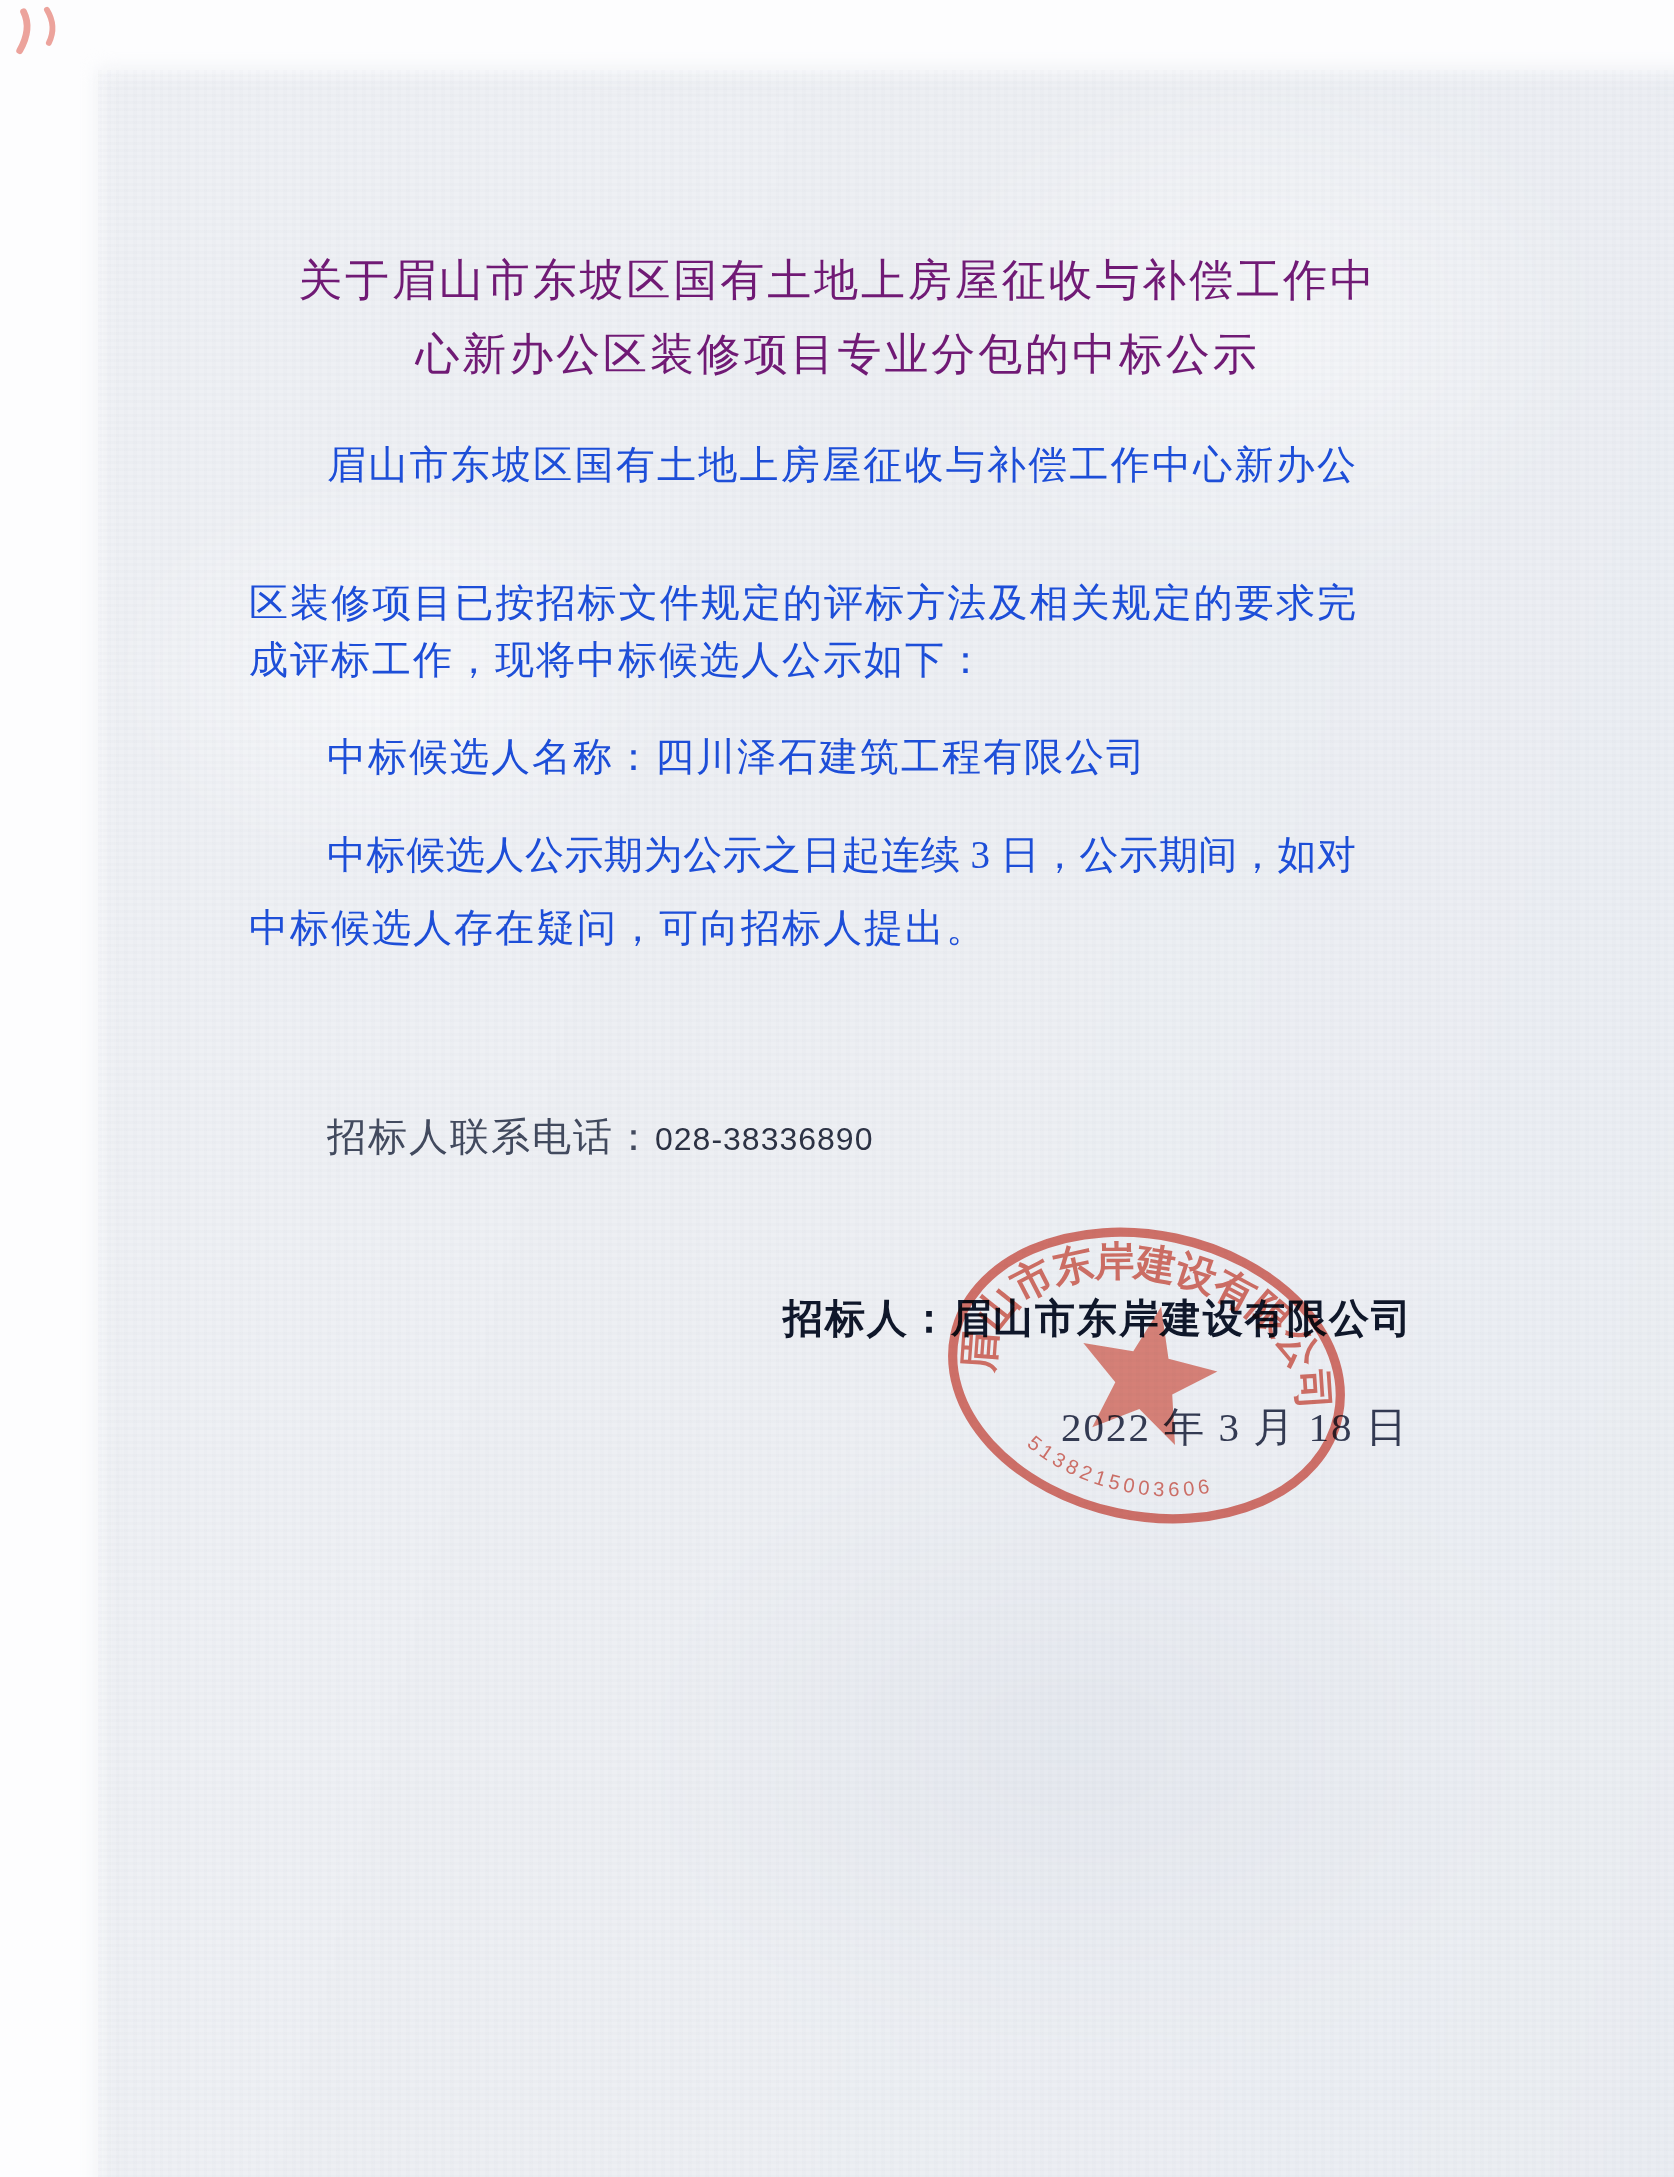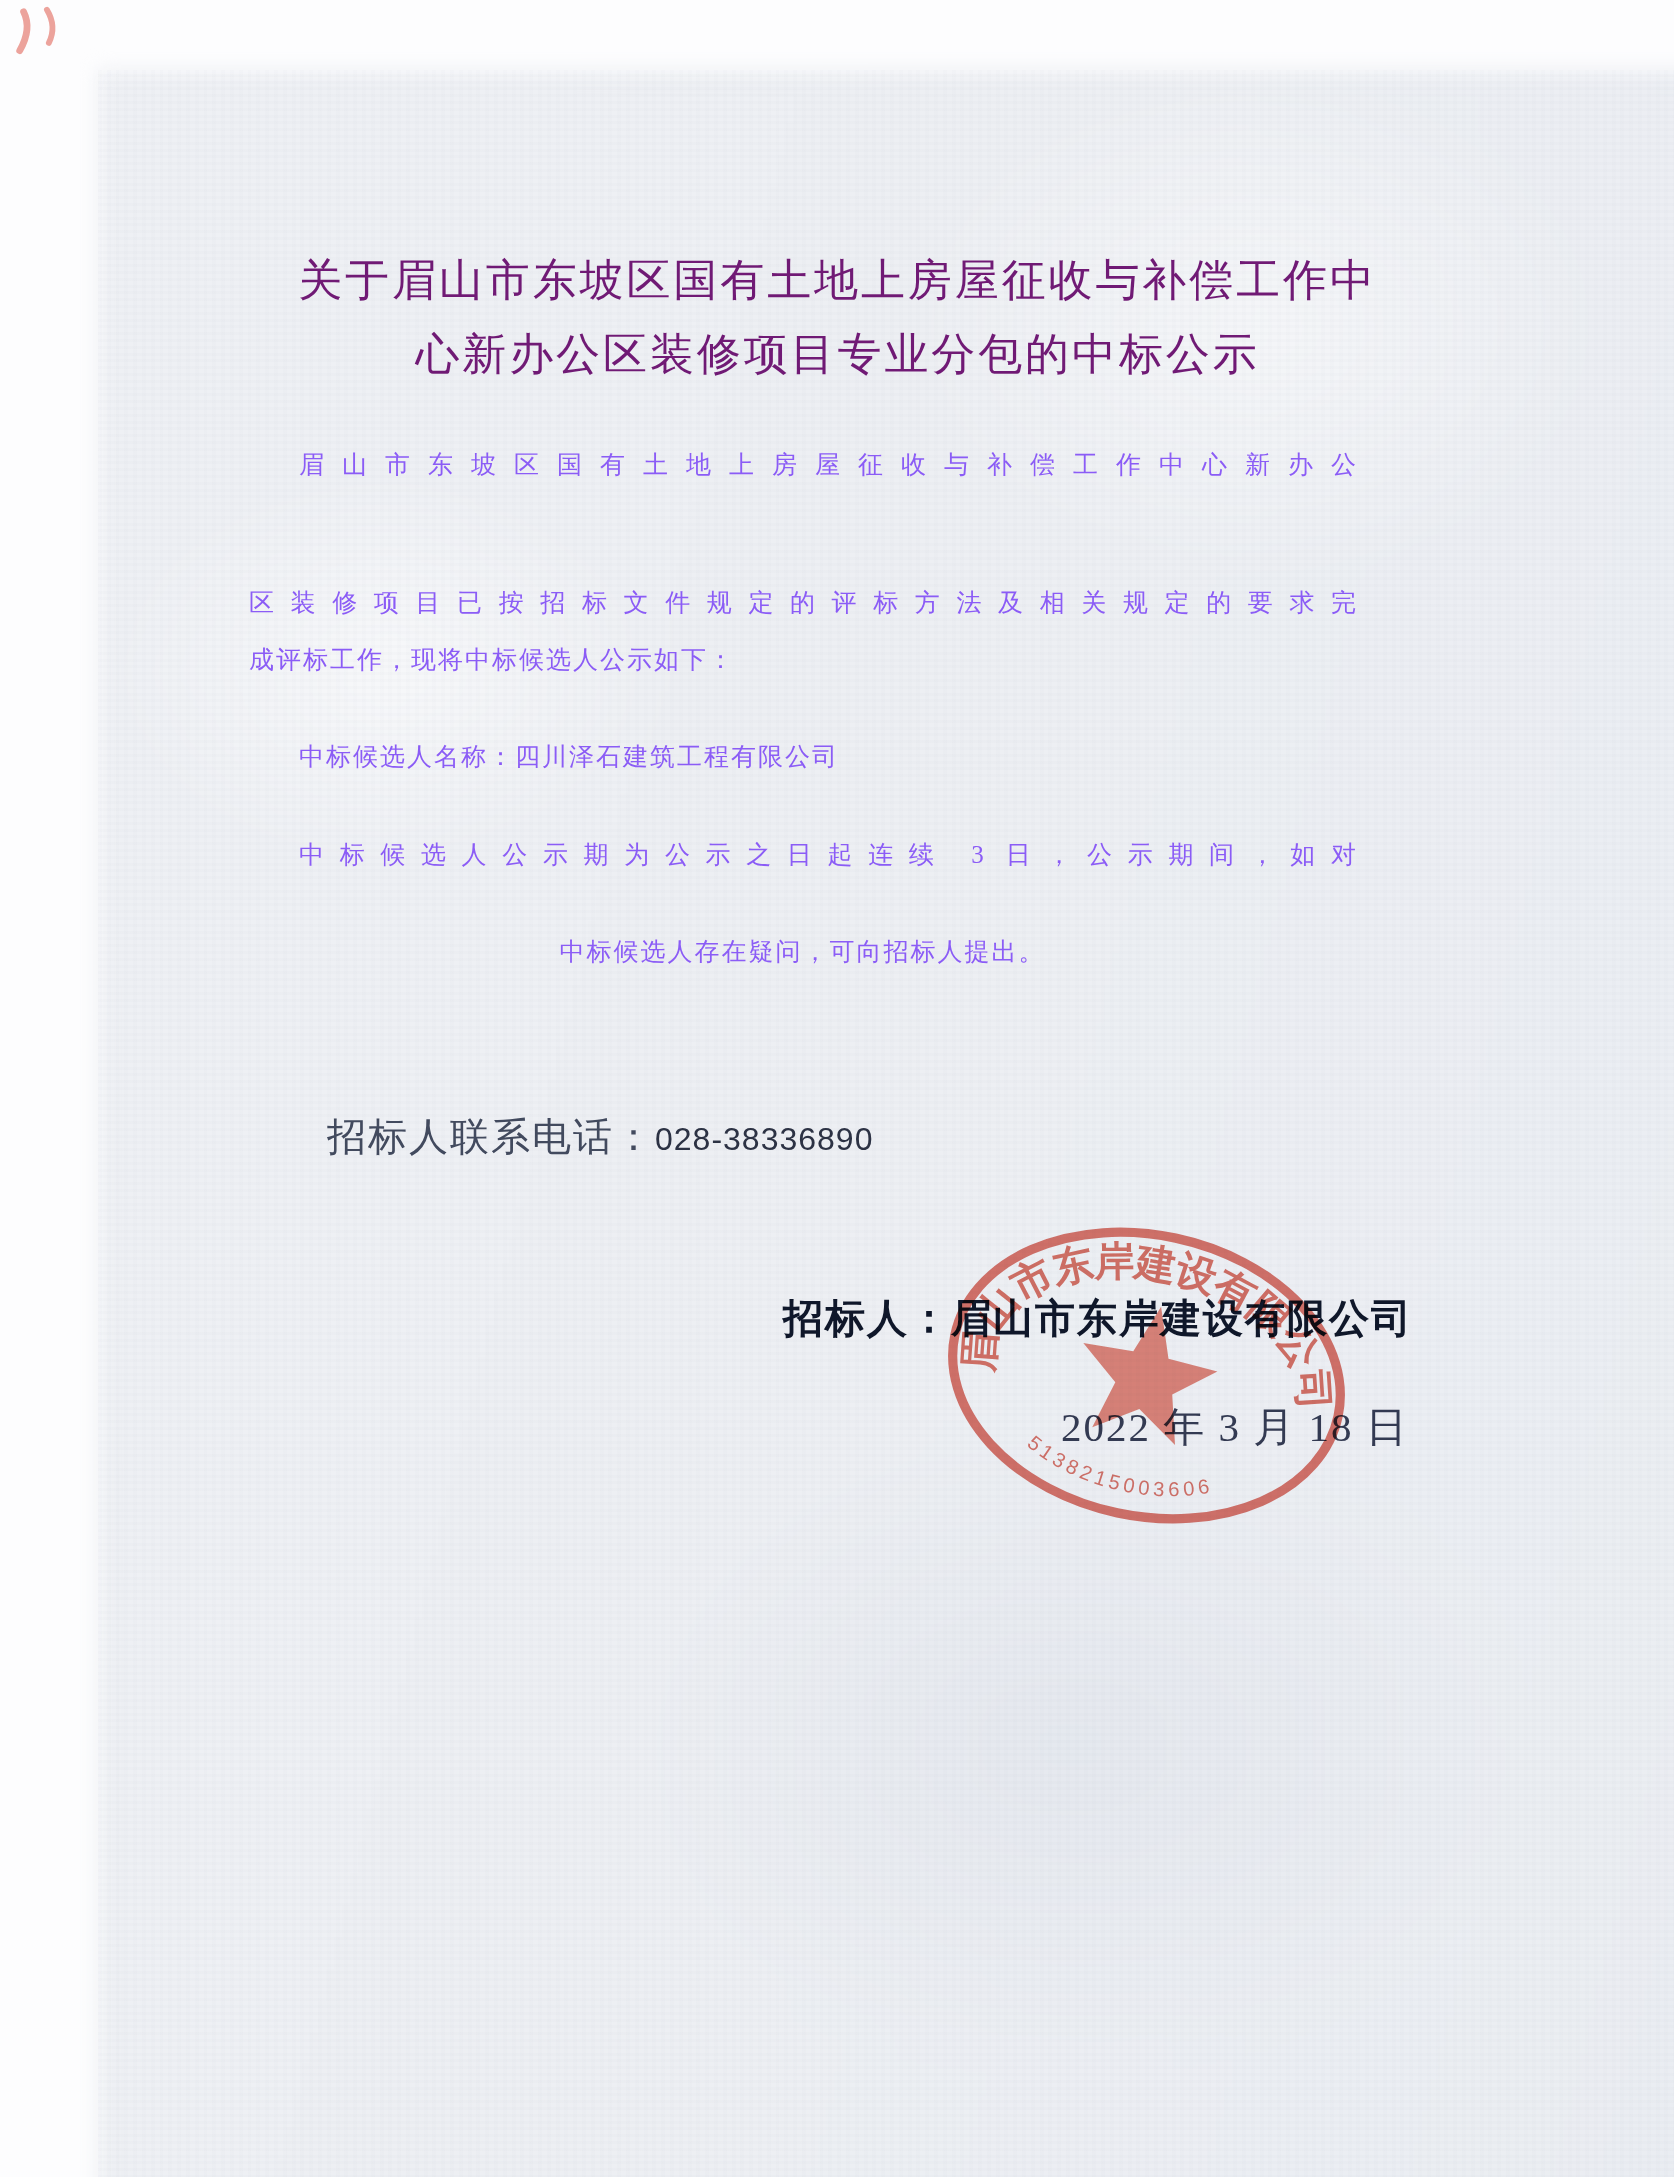--- a/index.html
+++ b/index.html
@@ -27,21 +27,21 @@
       repeating-linear-gradient(90deg, rgba(120,130,150,.018) 0 3.9px, rgba(255,255,255,0) 3.9px 8.8px);
   }
   .title{
     position:absolute;left:0;top:244px;width:1675px;
     text-align:center;color:#701a75;
     font-size:44px;line-height:74px;letter-spacing:2.9px;
     font-weight:500;
   }
   .bodyline{
     position:absolute;left:249px;width:1107px;height:59px;
-    color:#8b5cf6;font-size:25px;line-height:47px;letter-spacing:2px;
+    color:#1d4ed8;font-size:39px;line-height:47px;letter-spacing:2px;
     white-space:nowrap;
   }
   .bodyline.just{
     white-space:normal;letter-spacing:0;
     text-align:justify;text-align-last:justify;
   }
   .indent{ text-indent:2em; }
   .contact{
     position:absolute;left:249px;top:1110px;width:1107px;
     color:#424a5e;font-size:39px;letter-spacing:2px;white-space:nowrap;
@@ -83,21 +83,21 @@
   <div class="title">
     <div>关于眉山市东坡区国有土地上房屋征收与补偿工作中</div>
     <div>心新办公区装修项目专业分包的中标公示</div>
   </div>
 
   <div class="bodyline just indent" style="top:441px;">眉山市东坡区国有土地上房屋征收与补偿工作中心新办公</div>
   <div class="bodyline just" style="top:538px;margin-top:41px;">区装修项目已按招标文件规定的评标方法及相关规定的要求完</div>
   <div class="bodyline" style="top:636px;">成评标工作，现将中标候选人公示如下：</div>
   <div class="bodyline indent" style="top:733px;">中标候选人名称：四川泽石建筑工程有限公司</div>
   <div class="bodyline just indent" style="top:831px;">中标候选人公示期为公示之日起连续 3 日，公示期间，如对</div>
-  <div class="bodyline" style="top:928px;text-align:center;">中标候选人存在疑问，可向招标人提出。</div>
+  <div class="bodyline" style="top:904px;">中标候选人存在疑问，可向招标人提出。</div>
 
   <div class="contact">
     <span class="indent" style="display:inline-block;">招标人联系电话：</span><span class="phone">028-38336890</span>
   </div>
 
   <div class="signer">招标人：眉山市东岸建设有限公司</div>
   <div class="dateline">2022 年 3 月 18 日</div>
 
   <svg class="seal" viewBox="0 0 460 360">
     <defs>

